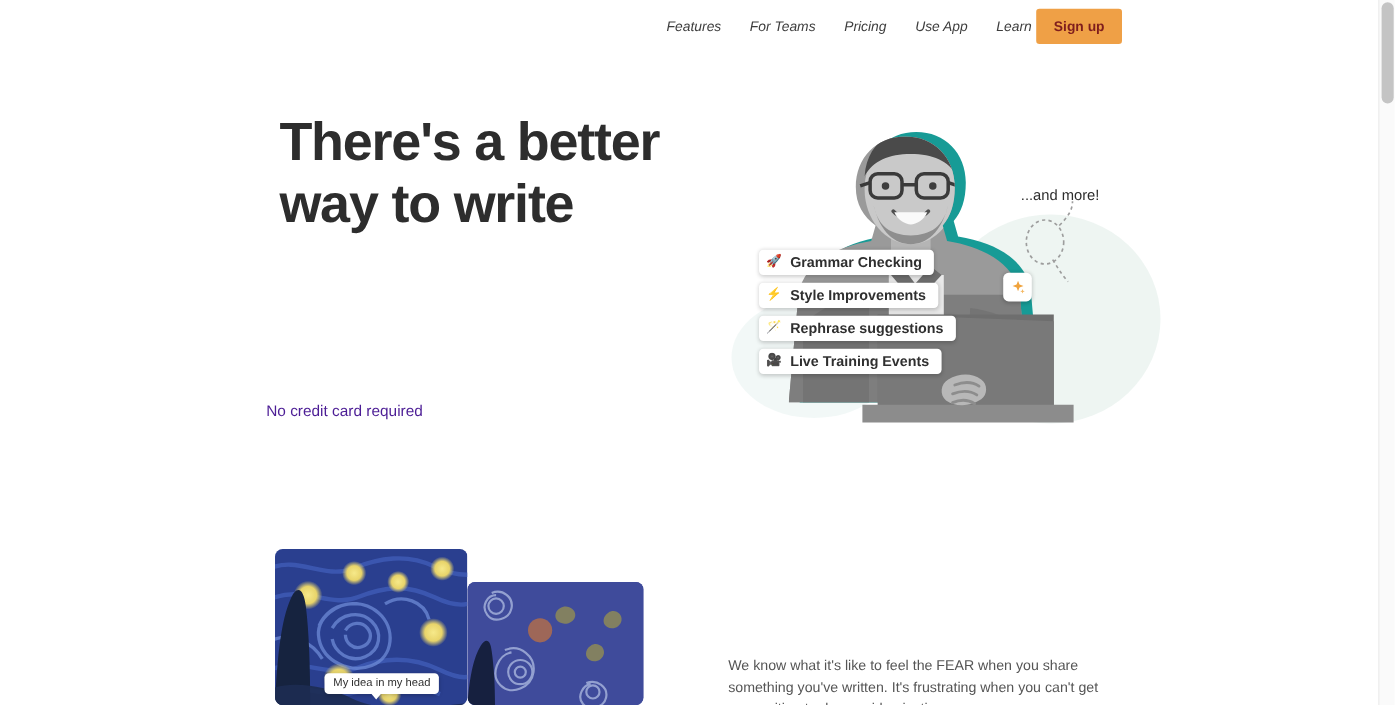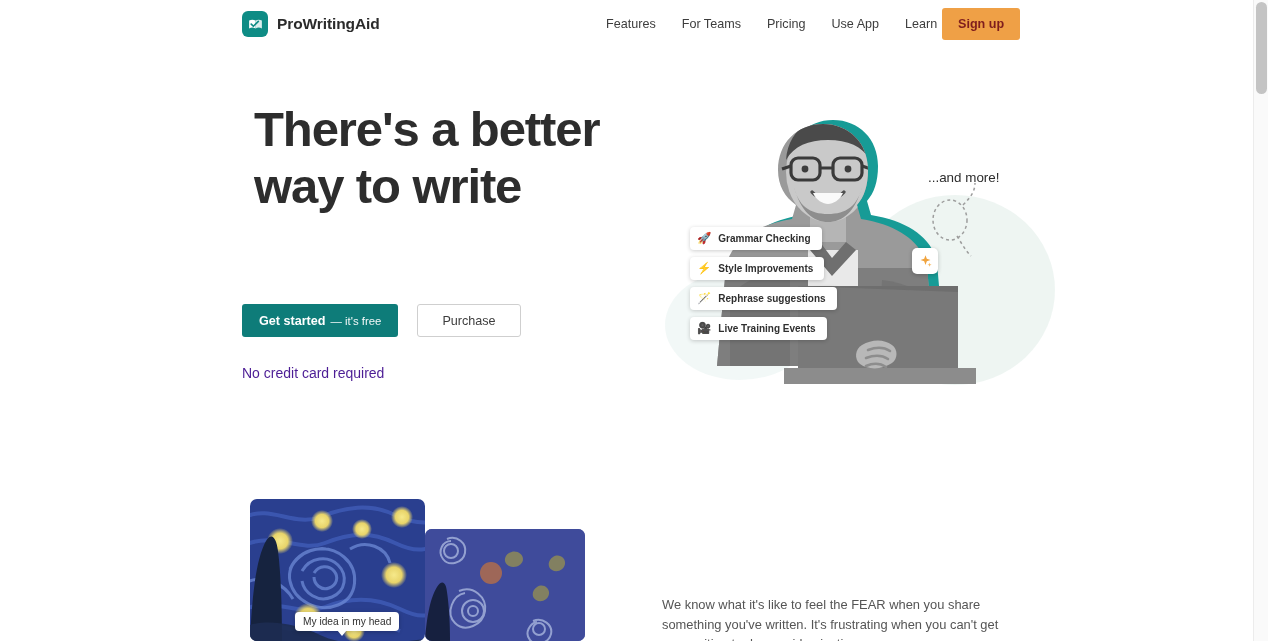--- a/index.html
+++ b/index.html
@@ -40,21 +40,21 @@
     font-size: 15.5px; font-weight: bold; color: #2b2b2b;
     letter-spacing: -0.1px; white-space: nowrap;
   }
 
   .nav {
     position: absolute; left: 600px; top: 0;
     height: 48px; display: flex; align-items: center; gap: 0;
   }
   .nav a {
     font-size: 12.6px; color: #3d3d3d; text-decoration: none;
-    padding: 0 13px; white-space: nowrap; line-height: 48px;
+    padding: 0 13px; white-space: nowrap; line-height: 48px; font-style: italic;
   }
   .nav a.first { padding-left: 6px; }
   .signup-btn {
     position: absolute; left: 942px; top: 8px;
     height: 32px; padding: 0 16px;
     background: #efa046; color: #7f1d1d;
     border: none; border-radius: 3px;
     font-family: inherit; font-size: 12.6px; font-weight: bold;
     cursor: pointer; white-space: nowrap;
     display: flex; align-items: center; justify-content: center;
@@ -122,21 +122,21 @@
     z-index: 5;
   }
   .badge {
     background: #ffffff; border-radius: 4px;
     box-shadow: 0 1px 4px rgba(0,0,0,.20);
     height: 23px; padding: 0 11px 0 7px;
     display: flex; align-items: center; gap: 7px;
     white-space: nowrap; width: fit-content;
   }
   .badge .bi { font-size: 11.5px; line-height: 1; }
-  .badge .bl { font-size: 10px; color: #2f2f2f; font-weight: bold; }
+  .badge .bl { font-size: 13px; color: #2f2f2f; font-weight: bold; }
 
   .sparkle-chip {
     position: absolute; left: 252px; top: 148px;
     width: 26px; height: 26px; border-radius: 5px;
     background: #ffffff;
     box-shadow: 0 1px 4px rgba(0,0,0,.22);
     display: flex; align-items: center; justify-content: center;
     font-size: 13px; z-index: 6;
   }
   .and-more {
@@ -195,56 +195,39 @@
     background: #c4c4c4; border-radius: 6px;
   }
 </style>
 </head>
 <body>
 
 <div class="page">
 
   <div class="header">
 
-    <a class="brand" href="#">
-      <span class="brand-mark">
-        <svg width="17" height="17" viewBox="0 0 24 24">
-          <path d="M3 6.5c3-1.6 6-1.6 9 0v11c-3-1.6-6-1.6-9 0v-11z" fill="#ffffff"></path>
-          <path d="M21 6.5c-3-1.6-6-1.6-9 0v11c3-1.6 6-1.6 9 0v-11z" fill="#ffffff" opacity=".85"></path>
-          <path d="M6 11.5l3 3 7-7" stroke="#0e8c85" stroke-width="2.4" fill="none" stroke-linecap="round" stroke-linejoin="round"></path>
-        </svg>
-      </span>
-      <span class="brand-name">ProWritingAid</span>
-    </a>
 
     <nav class="nav">
       <a class="first" href="#">Features</a>
       <a href="#">For Teams</a>
       <a href="#">Pricing</a>
       <a href="#">Use App</a>
       <a href="#">Learn</a>
       <a href="#">Log in</a>
     </nav>
 
     <button class="signup-btn">Sign up</button>
   </div>
 
   <h1 class="hero-title">
     <span>There's a better</span><br>
     <span>way to write</span>
   </h1>
 
 
-  <div class="hero-actions">
-    <button class="btn-primary">
-      <span class="lead">Get started</span>
-      <span class="tail">— it's free</span>
-    </button>
-    <button class="btn-outline">Purchase</button>
-  </div>
 
   <div class="hero-note">No credit card required</div>
 
   <div class="hero-art">
     <div class="art-blob"></div>
     <div class="art-blob2"></div>
 
     <svg class="art-svg" width="400" height="290" viewBox="0 0 400 290">
       <defs>
         <clipPath id="cpBody">

